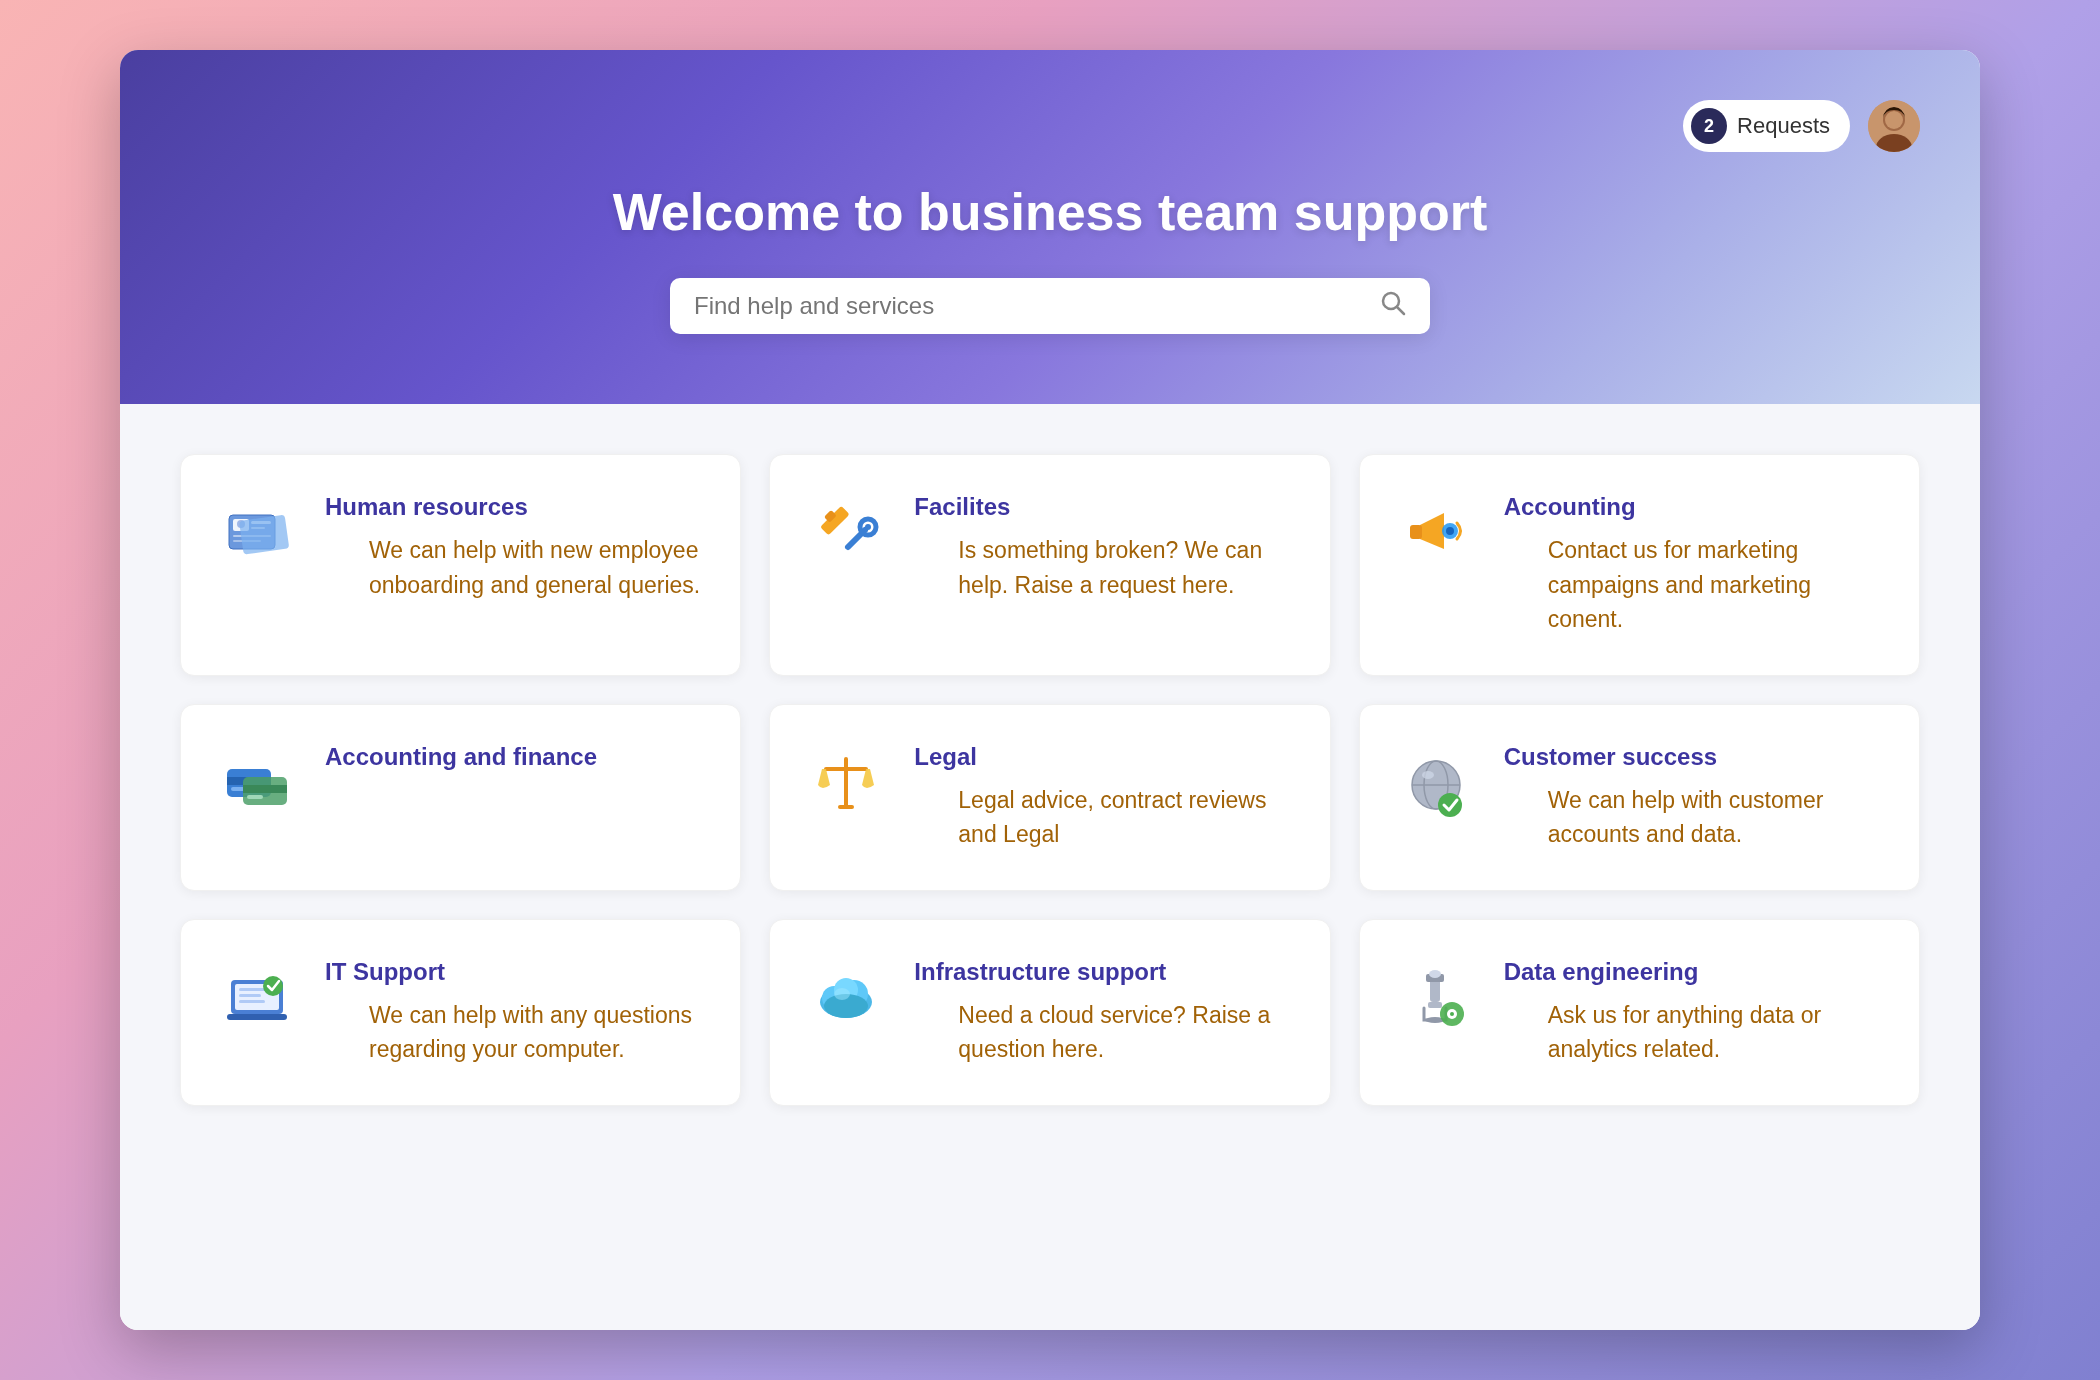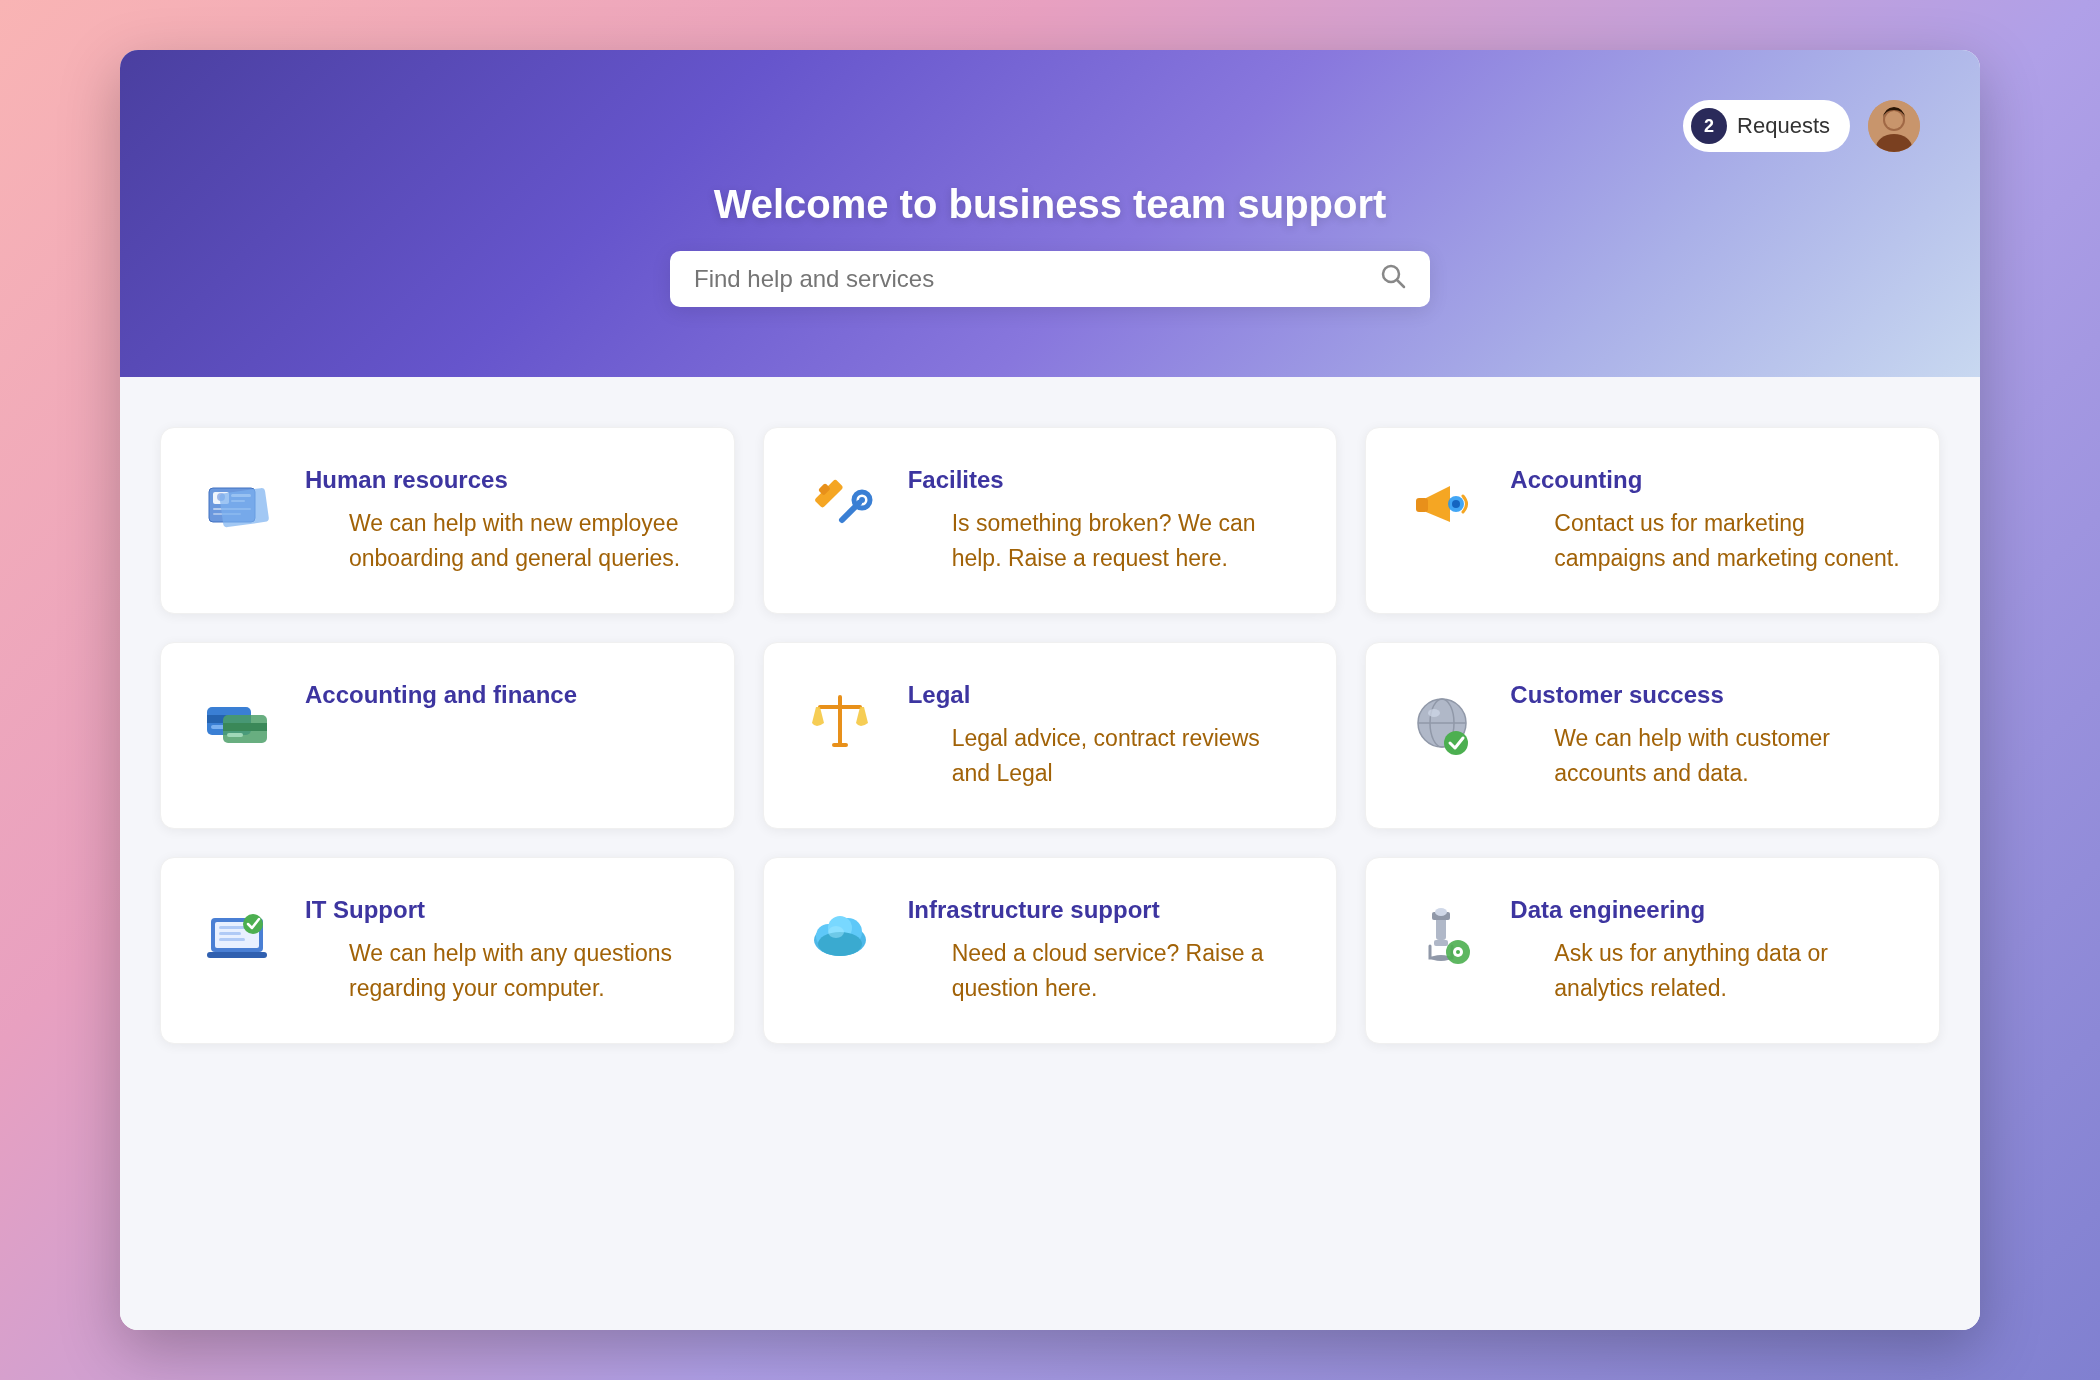--- a/index.html
+++ b/index.html
@@ -70,24 +70,24 @@
       height: 52px;
       border-radius: 50%;
       background: #c8956c;
       overflow: hidden;
       display: flex;
       align-items: center;
       justify-content: center;
     }
     .header-title {
       color: #fff;
-      font-size: 40px;
+      font-size: 52px;
       font-weight: 600;
       text-align: center;
-      margin-bottom: 24px;
+      margin-bottom: 36px;
       text-shadow: 0 2px 8px rgba(0,0,0,0.15);
     }
     .search-bar {
       width: 760px;
       background: #fff;
       border-radius: 10px;
       display: flex;
       align-items: center;
       padding: 0 24px;
       height: 56px;
@@ -102,21 +102,21 @@
       background: transparent;
     }
     .search-icon {
       color: #888;
       font-size: 26px;
     }
     
     .content {
       background: #f5f6fa;
       flex: 1;
-      padding: 50px 40px;
+      padding: 50px 60px;
     }
     .cards-grid {
       display: grid;
       grid-template-columns: repeat(3, 1fr);
       gap: 28px;
     }
     .card {
       background: #fff;
       border-radius: 14px;
       padding: 38px 36px;

